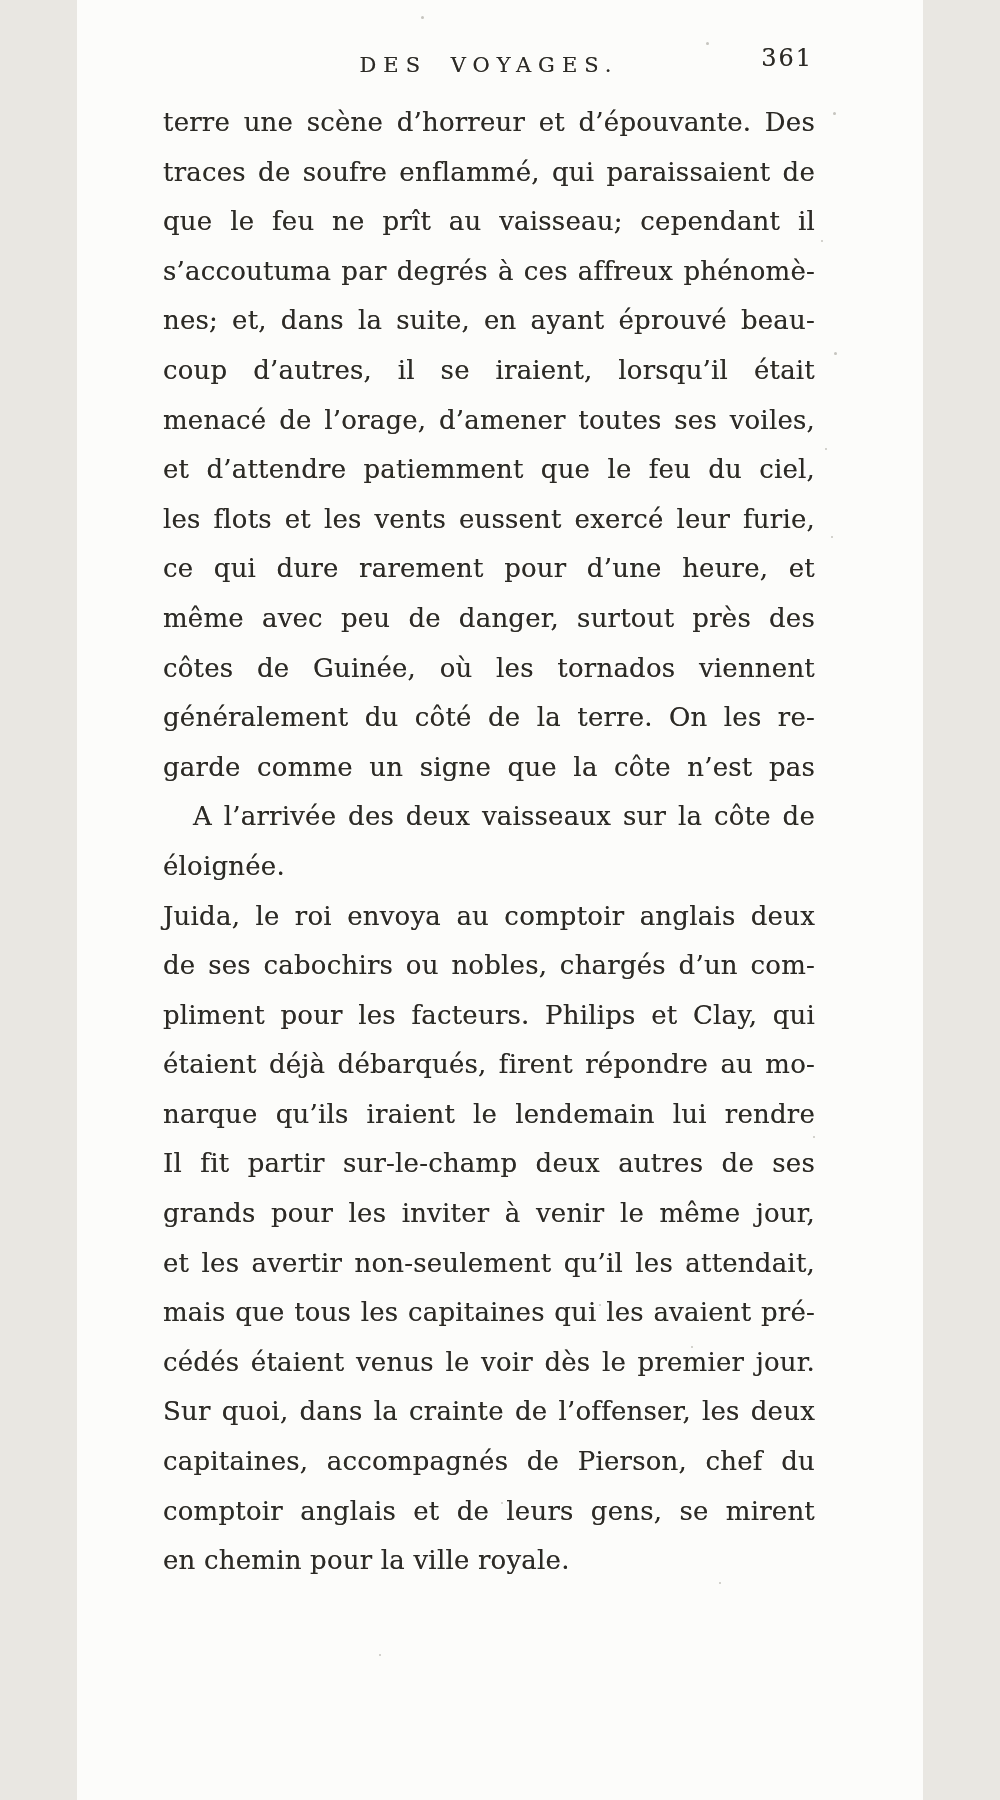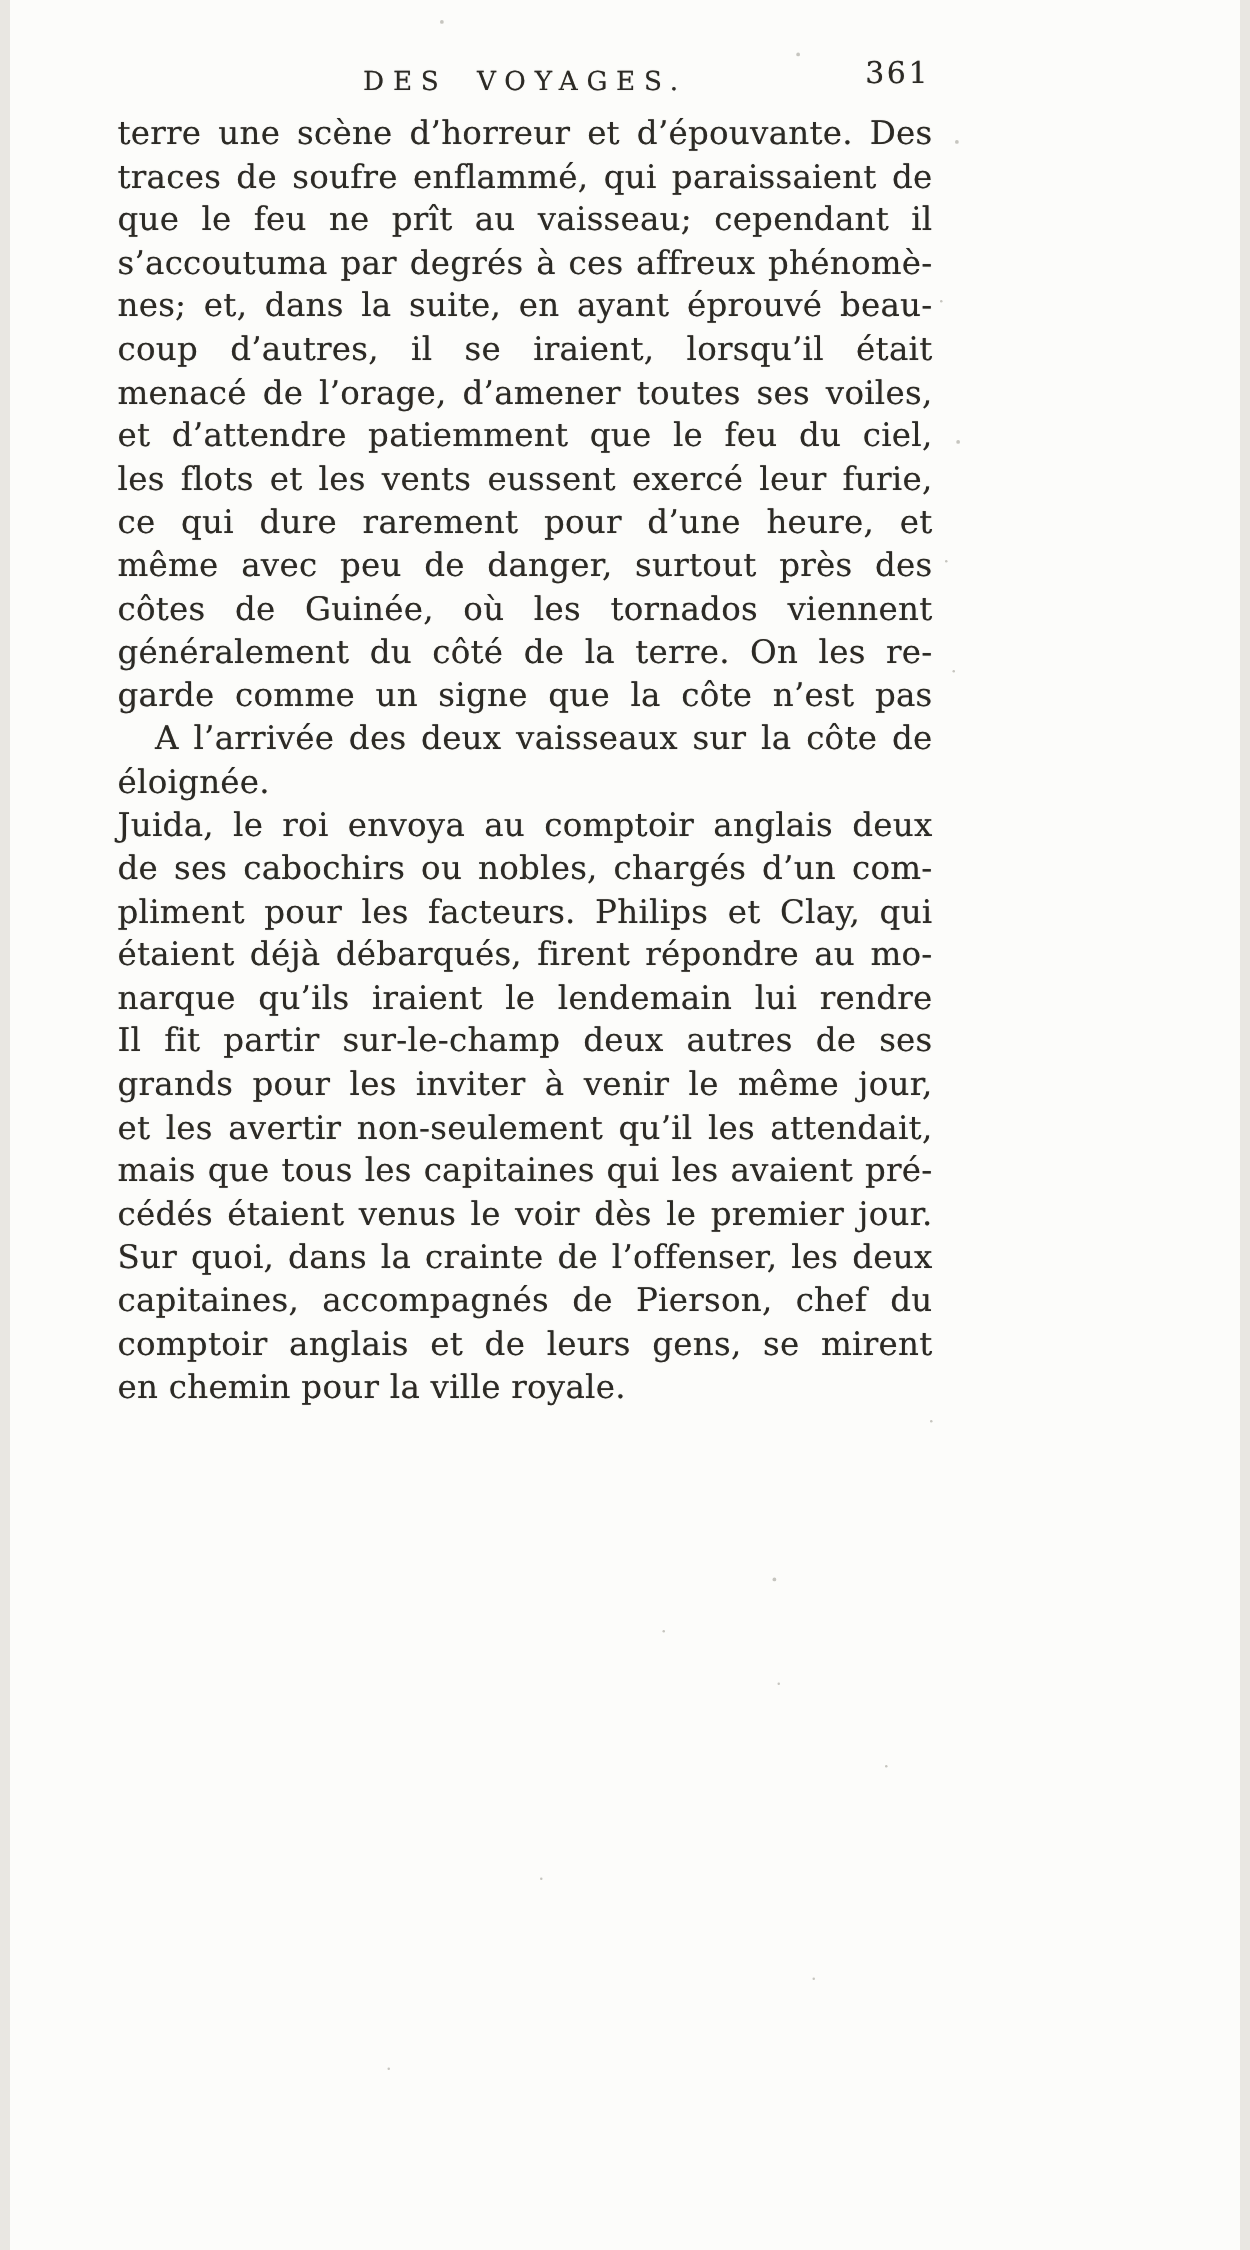--- a/index.html
+++ b/index.html
@@ -2,21 +2,21 @@
 <html><head>
 <meta charset="utf-8">
 <style>
   html, body {
     margin: 0;
     padding: 0;
     background: #e9e7e2;
   }
   .page {
     position: relative;
-    width: 984px;
+    width: 846px;
     height: 1800px;
     margin: 0 auto;
     background: #fcfcfa;
     overflow: hidden;
     font-family: "DejaVu Serif", "Liberation Serif", serif;
     color: #2c2a25;
   }
   .page * { text-shadow: 0 0 0.6px rgba(44,42,37,0.55); }
 
   .header {
@@ -49,20 +49,21 @@
     top: 90px;
     left: 86px;
     width: 652px;
     font-size: 26px;
     line-height: 34.6px;
     letter-spacing: 0.2px;
   }
   .line {
     text-align: justify;
     text-align-last: justify;
+    margin-top: 15px;
   }
   .line.lastline {
     text-align-last: left;
   }
   .line.indent {
     text-indent: 30px;
   }
 
   .footer {
     position: absolute;

